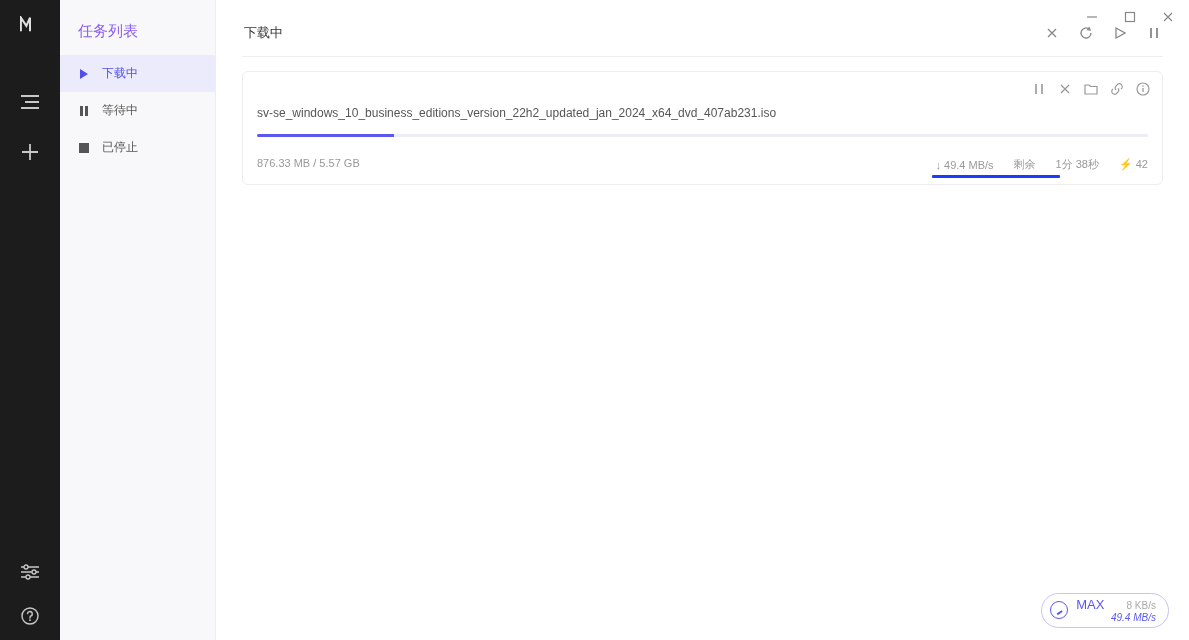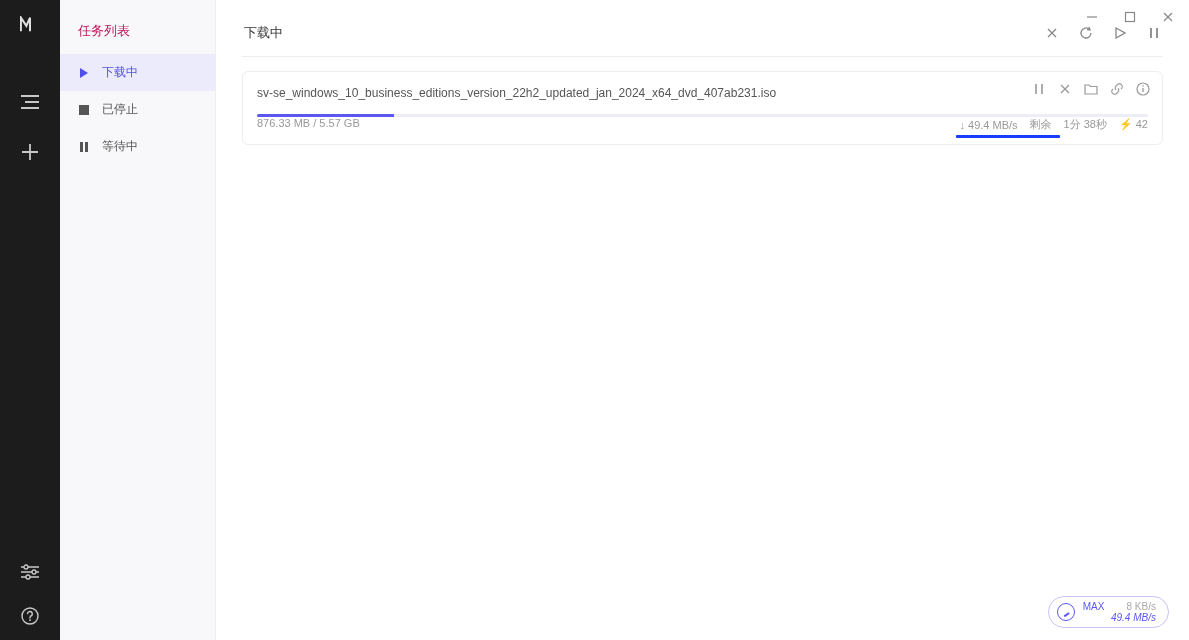--- a/index.html
+++ b/index.html
@@ -8,54 +8,54 @@
 
   
   .rail { width: 60px; background: #1c1c1c; display: flex; flex-direction: column; align-items: center; padding-top: 14px; padding-bottom: 14px; }
   .rail-top { display: flex; flex-direction: column; gap: 30px; align-items: center; }
   .rail-bottom { margin-top: auto; display: flex; flex-direction: column; gap: 24px; align-items: center; }
   .rail-icon { width: 20px; height: 20px; display: flex; align-items: center; justify-content: center; color: #bfbfbf; cursor: pointer; }
   .rail-icon svg { display: block; }
 
   
   .sidebar { width: 156px; background: #f8f8fa; border-right: 1px solid #eee; }
-  .sidebar-title { padding: 22px 18px 14px; font-size: 13px; color: #be185d; }
+  .sidebar-title { padding: 22px 18px 14px; font-size: 15px; color: #8b5cf6; }
   .side-items { display: flex; flex-direction: column; }
   .side-item { display: flex; align-items: center; gap: 12px; padding: 10px 18px; font-size: 12px; color: #555; cursor: pointer; }
   .side-item.active { background: #ecebfb; color: #514eea; }
   .side-item-icon { width: 12px; height: 12px; display: flex; align-items: center; justify-content: center; }
 
   
   .main { flex: 1; display: flex; flex-direction: column; position: relative; }
   .window-controls { position: absolute; top: 10px; right: 14px; display: flex; gap: 24px; color: #888; }
   .window-controls .wc { width: 14px; height: 14px; cursor: pointer; display:flex; align-items:center; justify-content:center;}
   .content { padding: 0 26px; flex: 1; }
   .content-header { display: flex; align-items: center; justify-content: space-between; padding: 24px 2px 14px; border-bottom: 1px solid #eee; }
   .page-title { font-size: 13px; color: #333; }
   .header-actions { display: flex; gap: 20px; color: #888; }
   .header-actions .act { width: 14px; height: 14px; cursor: pointer; display:flex; align-items:center; justify-content:center; }
 
   
   .task-card { margin-top: 14px; border: 1px solid #eee; border-radius: 6px; padding: 14px 14px 12px; position: relative; }
-  .task-name { font-size: 12px; color: #555; word-break: break-all; padding-right: 160px; }
+  .task-name { font-size: 12px; color: #555; word-break: break-all; padding-right: 160px; margin-top: 20px; }
   .task-actions { position: absolute; top: 10px; right: 12px; display: flex; gap: 12px; color: #999; }
   .task-actions .tact { width: 14px; height: 14px; cursor: pointer; display:flex; align-items:center; justify-content:center;}
   .progress { margin-top: 14px; height: 3px; background: #ededf5; border-radius: 2px; overflow: hidden; }
   .progress-bar { height: 100%; width: 15.4%; background: #5b57f0; }
-  .stats-row { display: flex; justify-content: space-between; margin-top: 0; font-size: 11px; color: #999; }
-  .stats-right { display: flex; gap: 12px; align-items: center; position: relative; }
+  .stats-row { display: flex; justify-content: space-between; margin-top: 20px; font-size: 11px; color: #999; }
+  .stats-right { display: flex; gap: 20px; align-items: center; position: relative; }
   .stats-right span { white-space: nowrap; }
   .underline-mark { position: absolute; left: -2px; right: 50%; bottom: -6px; height: 3px; background: #1a3cff; border-radius: 1px; }
 
   
   .status-bubble { position: absolute; bottom: 12px; right: 20px; border: 1px solid #c7c5f5; border-radius: 20px; padding: 4px 12px 4px 8px; display: flex; align-items: center; gap: 8px; font-size: 10px; color: #888; }
   .status-bubble .dial { width: 18px; height: 18px; border: 1.5px solid #5b57f0; border-radius: 50%; position: relative; }
   .status-bubble .dial::after { content: ""; position: absolute; width: 6px; height: 1.5px; background: #5b57f0; top: 8px; left: 5px; transform: rotate(-35deg); transform-origin: right center; }
   .status-bubble .col { display: flex; flex-direction: column; align-items: flex-end; line-height: 1.1; }
-  .status-bubble .max { color: #5b57f0; font-size: 10px; }
+  .status-bubble .max { color: #5b57f0; font-size: 13px; }
   .status-bubble .up { color: #aaa; }
   .status-bubble .down { color: #5b57f0; font-style: italic; }
 </style>
 </head>
 <body>
 
 <div class="app">
 
   <div class="rail">
     <div class="rail-top">
@@ -101,33 +101,33 @@
         <span class="side-item-icon">
           <svg width="10" height="10" viewBox="0 0 10 10">
               <polygon points="1,0 9,5 1,10" fill="#514eea"></polygon>
             </svg>
         </span>
         <span>下载中</span>
       </div>
       <div class="side-item">
         <span class="side-item-icon">
           <svg width="10" height="10" viewBox="0 0 10 10">
-              <rect x="0" y="0" width="10" height="10" fill="#555"></rect>
-            </svg>
-        </span>
-        <span>已停止</span>
-      </div>
-      <div class="side-item">
-        <span class="side-item-icon">
-          <svg width="10" height="10" viewBox="0 0 10 10">
               <rect x="1" y="0" width="3" height="10" fill="#555"></rect>
               <rect x="6" y="0" width="3" height="10" fill="#555"></rect>
             </svg>
         </span>
         <span>等待中</span>
+      </div>
+      <div class="side-item">
+        <span class="side-item-icon">
+          <svg width="10" height="10" viewBox="0 0 10 10">
+              <rect x="0" y="0" width="10" height="10" fill="#555"></rect>
+            </svg>
+        </span>
+        <span>已停止</span>
       </div>
     </div>
   </div>
 
   <div class="main">
     <div class="window-controls">
       <div class="wc">
           <svg width="12" height="12" viewBox="0 0 12 12">
             <path d="M1 6 H11" stroke="#888" stroke-width="1.2"></path>
           </svg>

